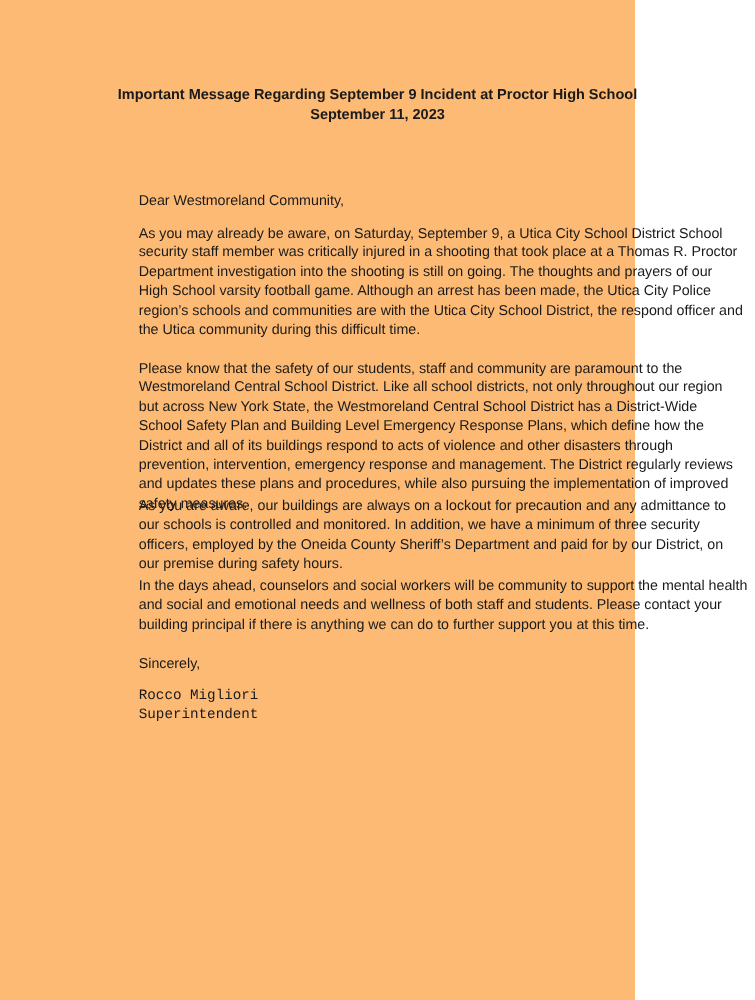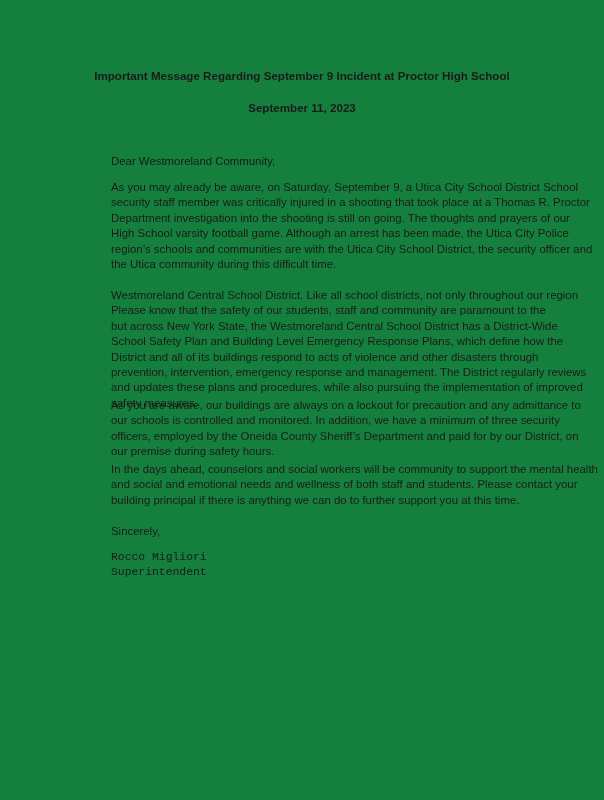--- a/index.html
+++ b/index.html
@@ -11,38 +11,38 @@
       width: 604px;
       height: 800px;
       position: relative;
       overflow: hidden;
       font-family: "Liberation Sans", sans-serif;
       color: #1a1a1a;
     }
     .page {
       position: absolute;
       left: 0; top: 0;
-      width: 604px;
+      width: 508px;
       height: 800px;
-      background: #15803d;
+      background: #fdba74;
     }
     .title {
       position: absolute;
       left: 0; width: 604px;
       top: 69px;
       text-align: center;
       font-weight: bold;
       font-size: 11.6px;
       line-height: 14px;
       margin: 0;
     }
     .date {
       position: absolute;
       left: 0; width: 604px;
-      top: 101px;
+      top: 85px;
       text-align: center;
       font-weight: bold;
       font-size: 11.6px;
       line-height: 14px;
       margin: 0;
     }
     .block {
       position: absolute;
       left: 71px;
       width: 470px;
@@ -65,27 +65,27 @@
   <h1 class="title">Important Message Regarding September 9 Incident at Proctor High School</h1>
   <p class="date">September 11, 2023</p>
 
   <p class="block" style="top:154px;">Dear Westmoreland Community,</p>
 
   <div class="block" style="top:180px;">
     <span class="line">As you may already be aware, on Saturday, September 9, a Utica City School District School</span>
     <span class="line">security staff member was critically injured in a shooting that took place at a Thomas R. Proctor</span>
     <span class="line">Department investigation into the shooting is still on going. The thoughts and prayers of our</span>
     <span class="line">High School varsity football game. Although an arrest has been made, the Utica City Police</span>
-    <span class="line">region’s schools and communities are with the Utica City School District, the security officer and</span>
+    <span class="line">region’s schools and communities are with the Utica City School District, the respond officer and</span>
     <span class="line">the Utica community during this difficult time.</span>
   </div>
 
   <div class="block" style="top:288px;">
+    <span class="line">Please know that the safety of our students, staff and community are paramount to the</span>
     <span class="line">Westmoreland Central School District. Like all school districts, not only throughout our region</span>
-    <span class="line">Please know that the safety of our students, staff and community are paramount to the</span>
     <span class="line">but across New York State, the Westmoreland Central School District has a District-Wide</span>
     <span class="line">School Safety Plan and Building Level Emergency Response Plans, which define how the</span>
     <span class="line">District and all of its buildings respond to acts of violence and other disasters through</span>
     <span class="line">prevention, intervention, emergency response and management. The District regularly reviews</span>
     <span class="line">and updates these plans and procedures, while also pursuing the implementation of improved</span>
     <span class="line">safety measures.</span>
   </div>
 
   <div class="block" style="top:398px;">
     <span class="line">As you are aware, our buildings are always on a lockout for precaution and any admittance to</span>

